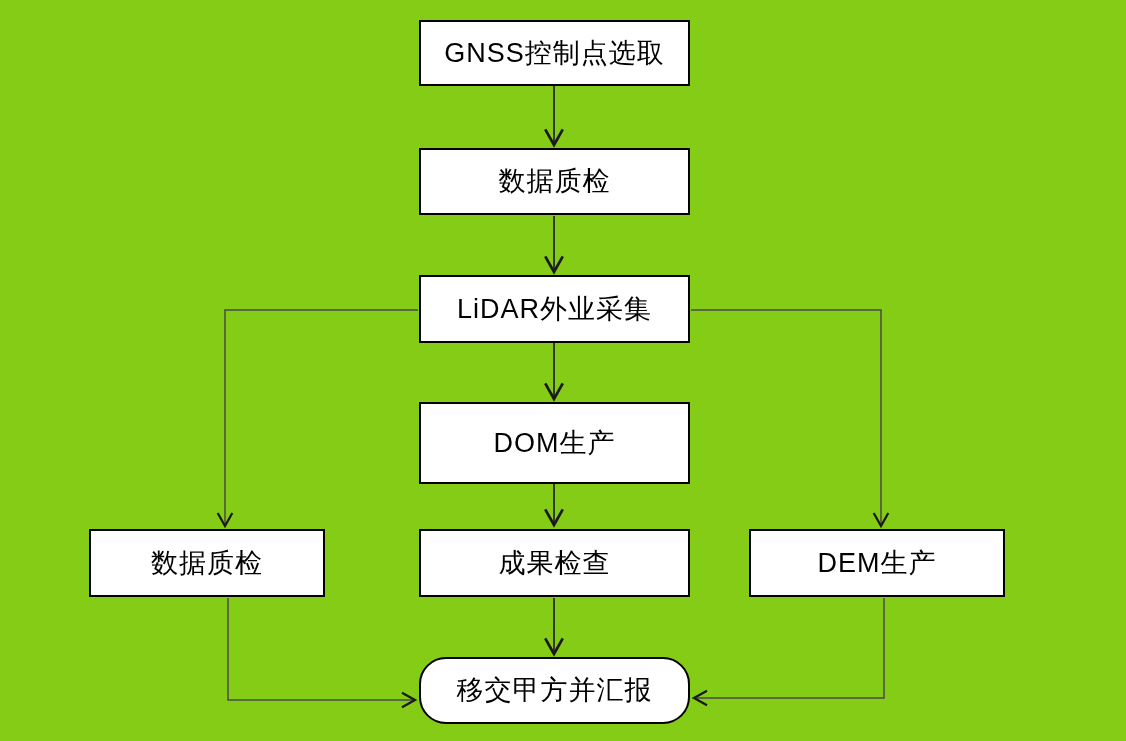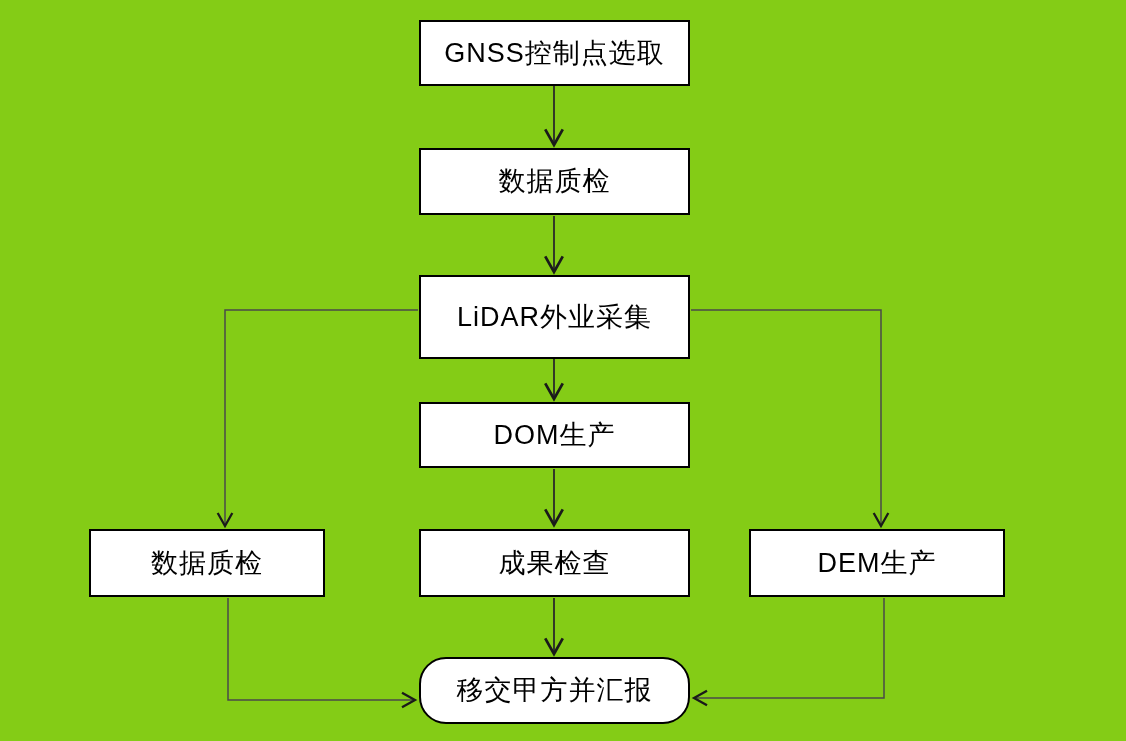--- a/index.html
+++ b/index.html
@@ -67,25 +67,25 @@
   </svg>
 
   <div class="node" style="left:419px; top:20px; width:271px; height:66px;">
     <span class="node-label">GNSS控制点选取</span>
   </div>
 
   <div class="node" style="left:419px; top:148px; width:271px; height:67px;">
     <span class="node-label">数据质检</span>
   </div>
 
-  <div class="node" style="left:419px; top:275px; width:271px; height:84px;">
+  <div class="node" style="left:419px; top:275px; width:271px; height:68px;">
     <span class="node-label">LiDAR外业采集</span>
   </div>
 
-  <div class="node" style="left:419px; top:402px; width:271px; height:66px;">
+  <div class="node" style="left:419px; top:402px; width:271px; height:82px;">
     <span class="node-label">DOM生产</span>
   </div>
 
   <div class="node" style="left:89px; top:529px; width:236px; height:68px;">
     <span class="node-label">数据质检</span>
   </div>
 
   <div class="node" style="left:419px; top:529px; width:271px; height:68px;">
     <span class="node-label">成果检查</span>
   </div>

